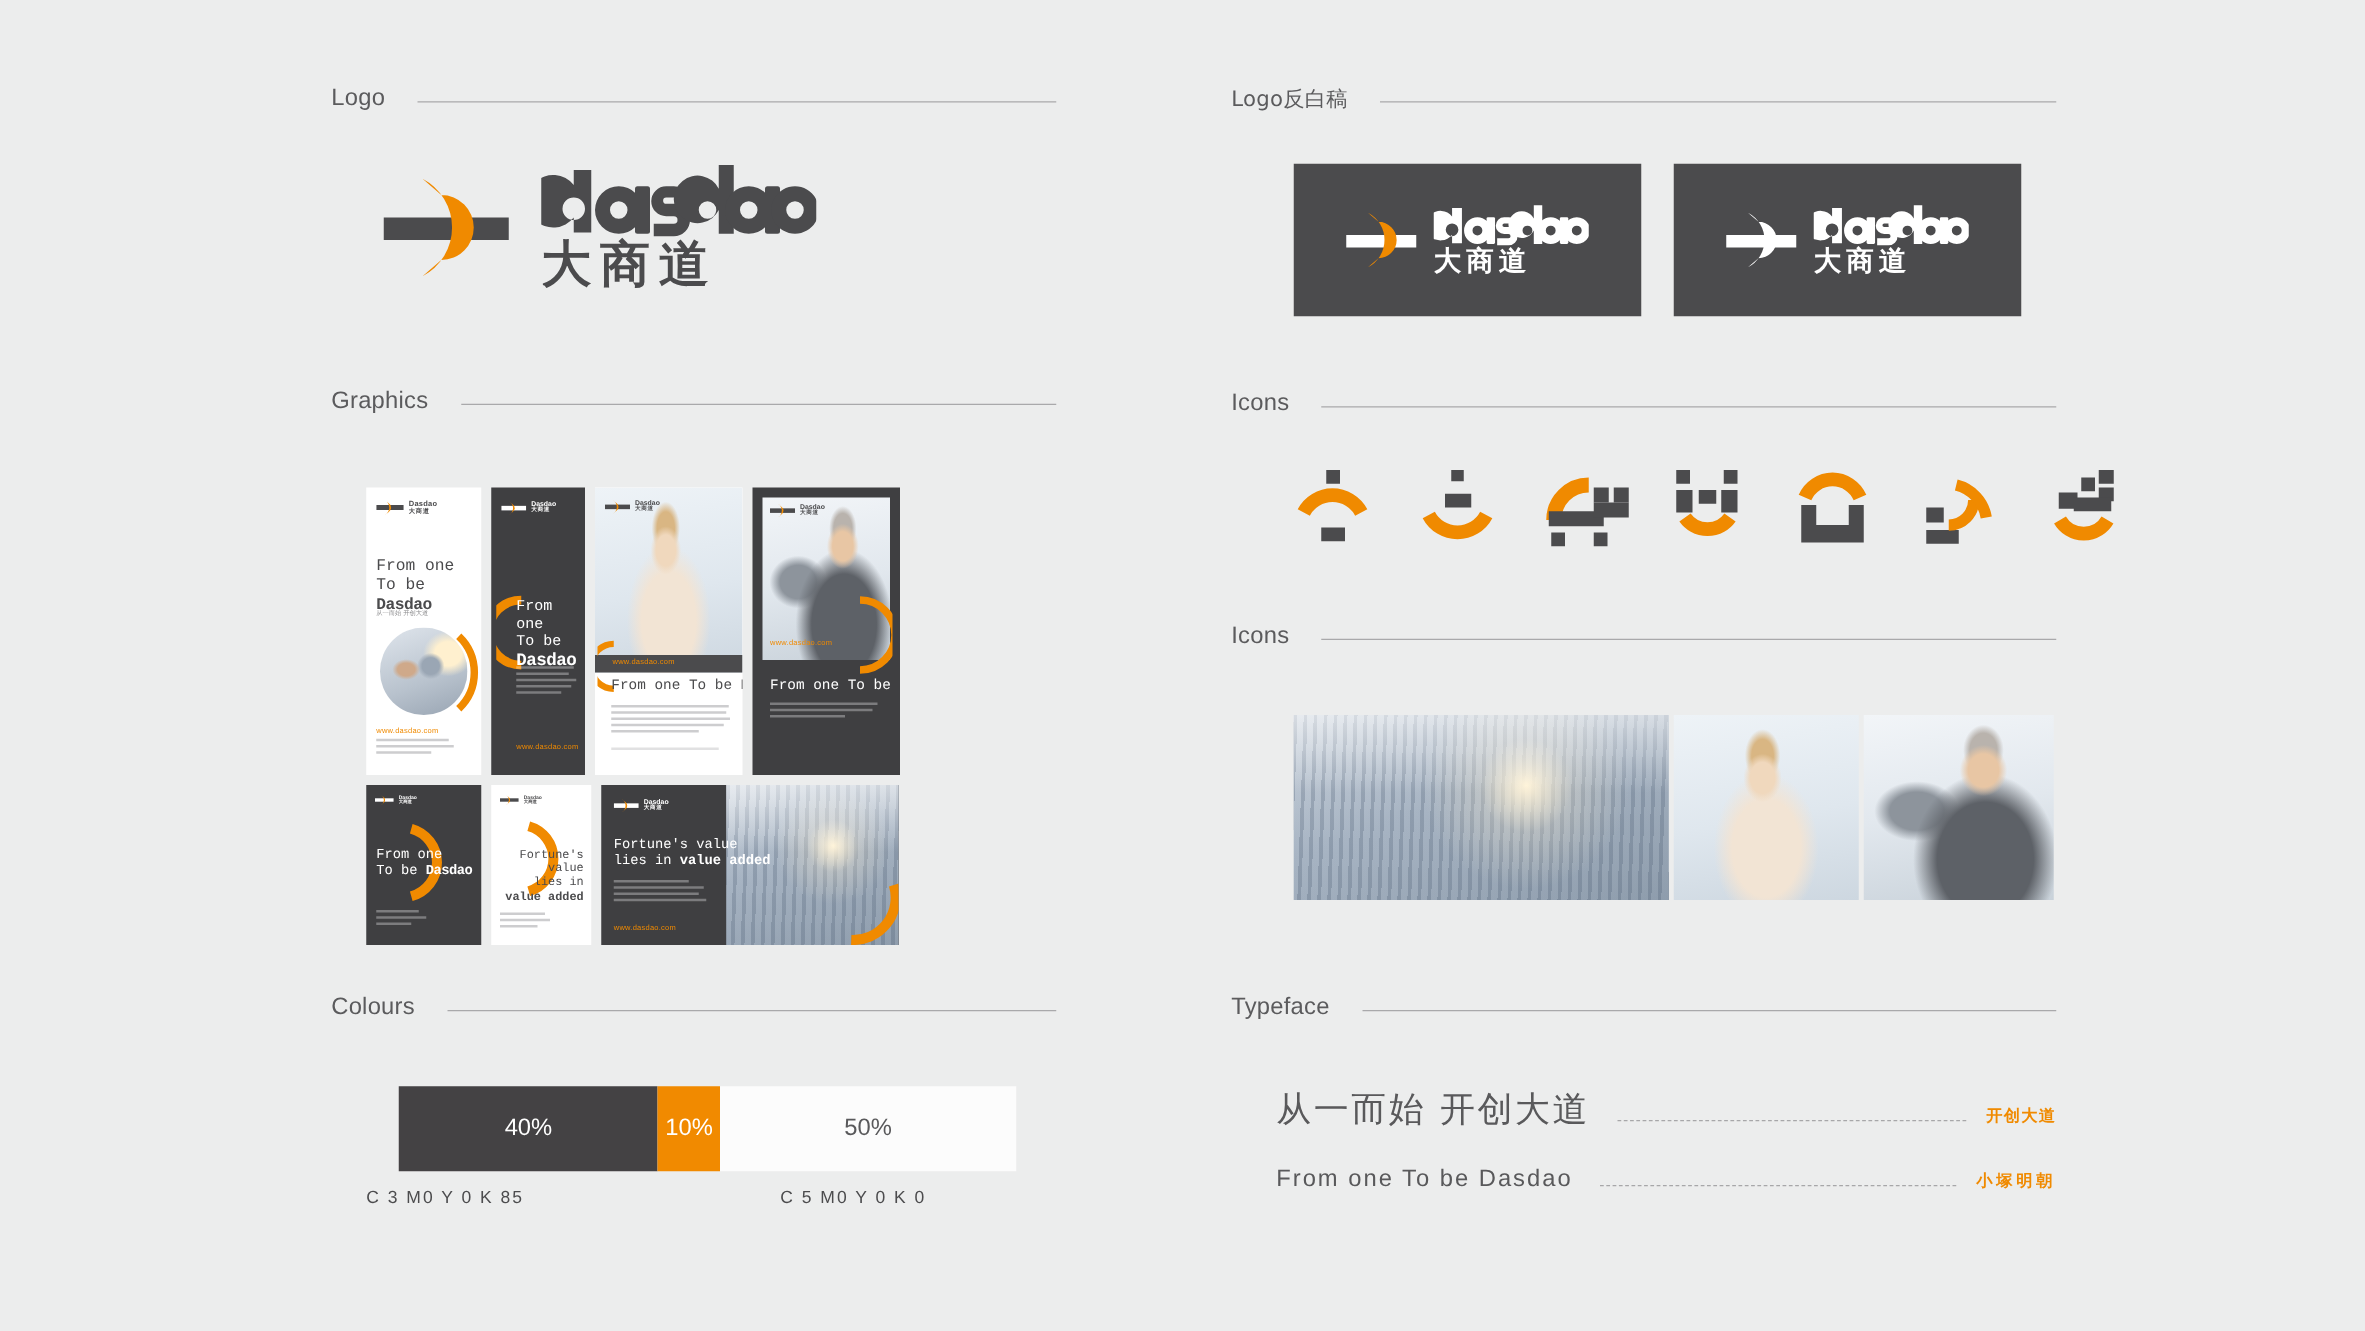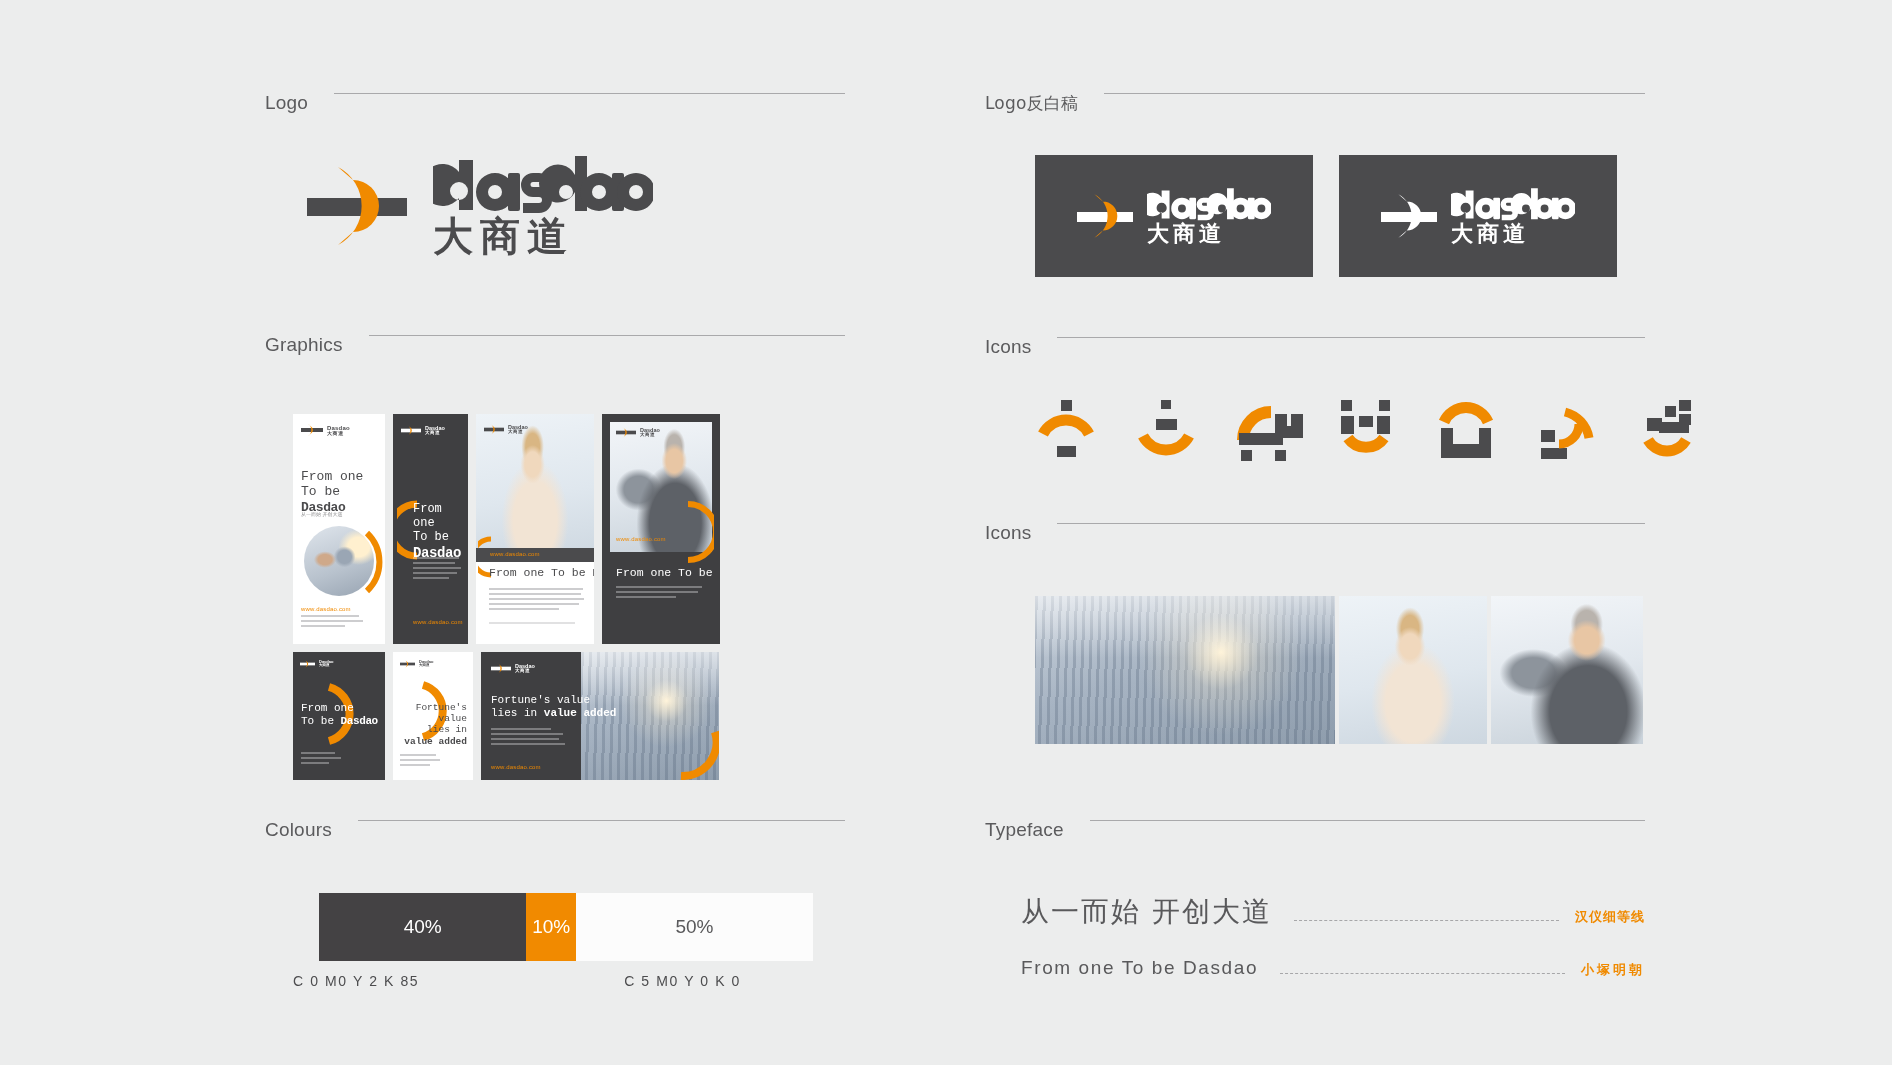--- a/index.html
+++ b/index.html
@@ -15,21 +15,20 @@
   .col { position: absolute; top: 0; }
   .col-left  { left: 265px;  width: 580px; }
   .col-right { left: 985px;  width: 660px; }
 
   
   .sec-head { display: flex; align-items: center; gap: 0; }
   .sec-title {
     font-size: 19px; color: #5b5b5d; font-weight: 400;
     letter-spacing: .2px; white-space: nowrap;
     font-family: "Liberation Sans", sans-serif;
-    margin-top: 24px;
   }
   .sec-rule { flex: 1; height: 1px; background: #a9a9ab; margin-left: 26px; margin-top: 4px; }
 
   
   .mark { position: relative; display: inline-block; }
   .mark .bar { position: absolute; background: #4b4b4d; }
 
   
   .logo-lockup { display: flex; align-items: center; gap: 26px; }
   .wordmark { display: flex; flex-direction: column; gap: 2px; }
@@ -372,21 +371,21 @@
       <div class="sec-title">Colours</div>
       <div class="sec-rule"></div>
     </div>
     <div style="margin-top:52px;margin-left:28px;width:520px;">
       <div class="swatch-bar">
         <div class="sw sw-dark" style="width:42%;">40%</div>
         <div class="sw sw-orange" style="width:10%;">10%</div>
         <div class="sw sw-white" style="width:48%;">50%</div>
       </div>
       <div class="sw-codes">
-        <div class="sw-code">C 0  M0  Y 2  K 85</div>
+        <div class="sw-code">C 3  M0  Y 0  K 85</div>
         <div class="sw-code" style="margin-right:72px;">C 5  M0  Y 0  K 0</div>
       </div>
     </div>
   </div>
 
   <div class="col col-right" style="top:68px;">
     <div class="sec-head">
       <div class="sec-title" style="font-family:'DejaVu Sans',sans-serif;font-size:17px;">Logo反白稿</div>
       <div class="sec-rule"></div>
     </div>
@@ -535,21 +534,21 @@
   <div class="col col-right" style="top:795px;">
     <div class="sec-head">
       <div class="sec-title">Typeface</div>
       <div class="sec-rule"></div>
     </div>
 
     <div style="margin-top:52px;margin-left:36px;width:624px;">
       <div class="type-row">
         <div class="type-sample-cjk">从一而始  开创大道</div>
         <div class="type-dash"></div>
-        <div class="type-name">汉仪细等线</div>
+        <div class="type-name">开创大道</div>
       </div>
       <div class="type-row">
         <div class="type-sample-lat">From one   To be Dasdao</div>
         <div class="type-dash"></div>
         <div class="type-name sp">小塚明朝</div>
       </div>
     </div>
   </div>
 
 </div>

